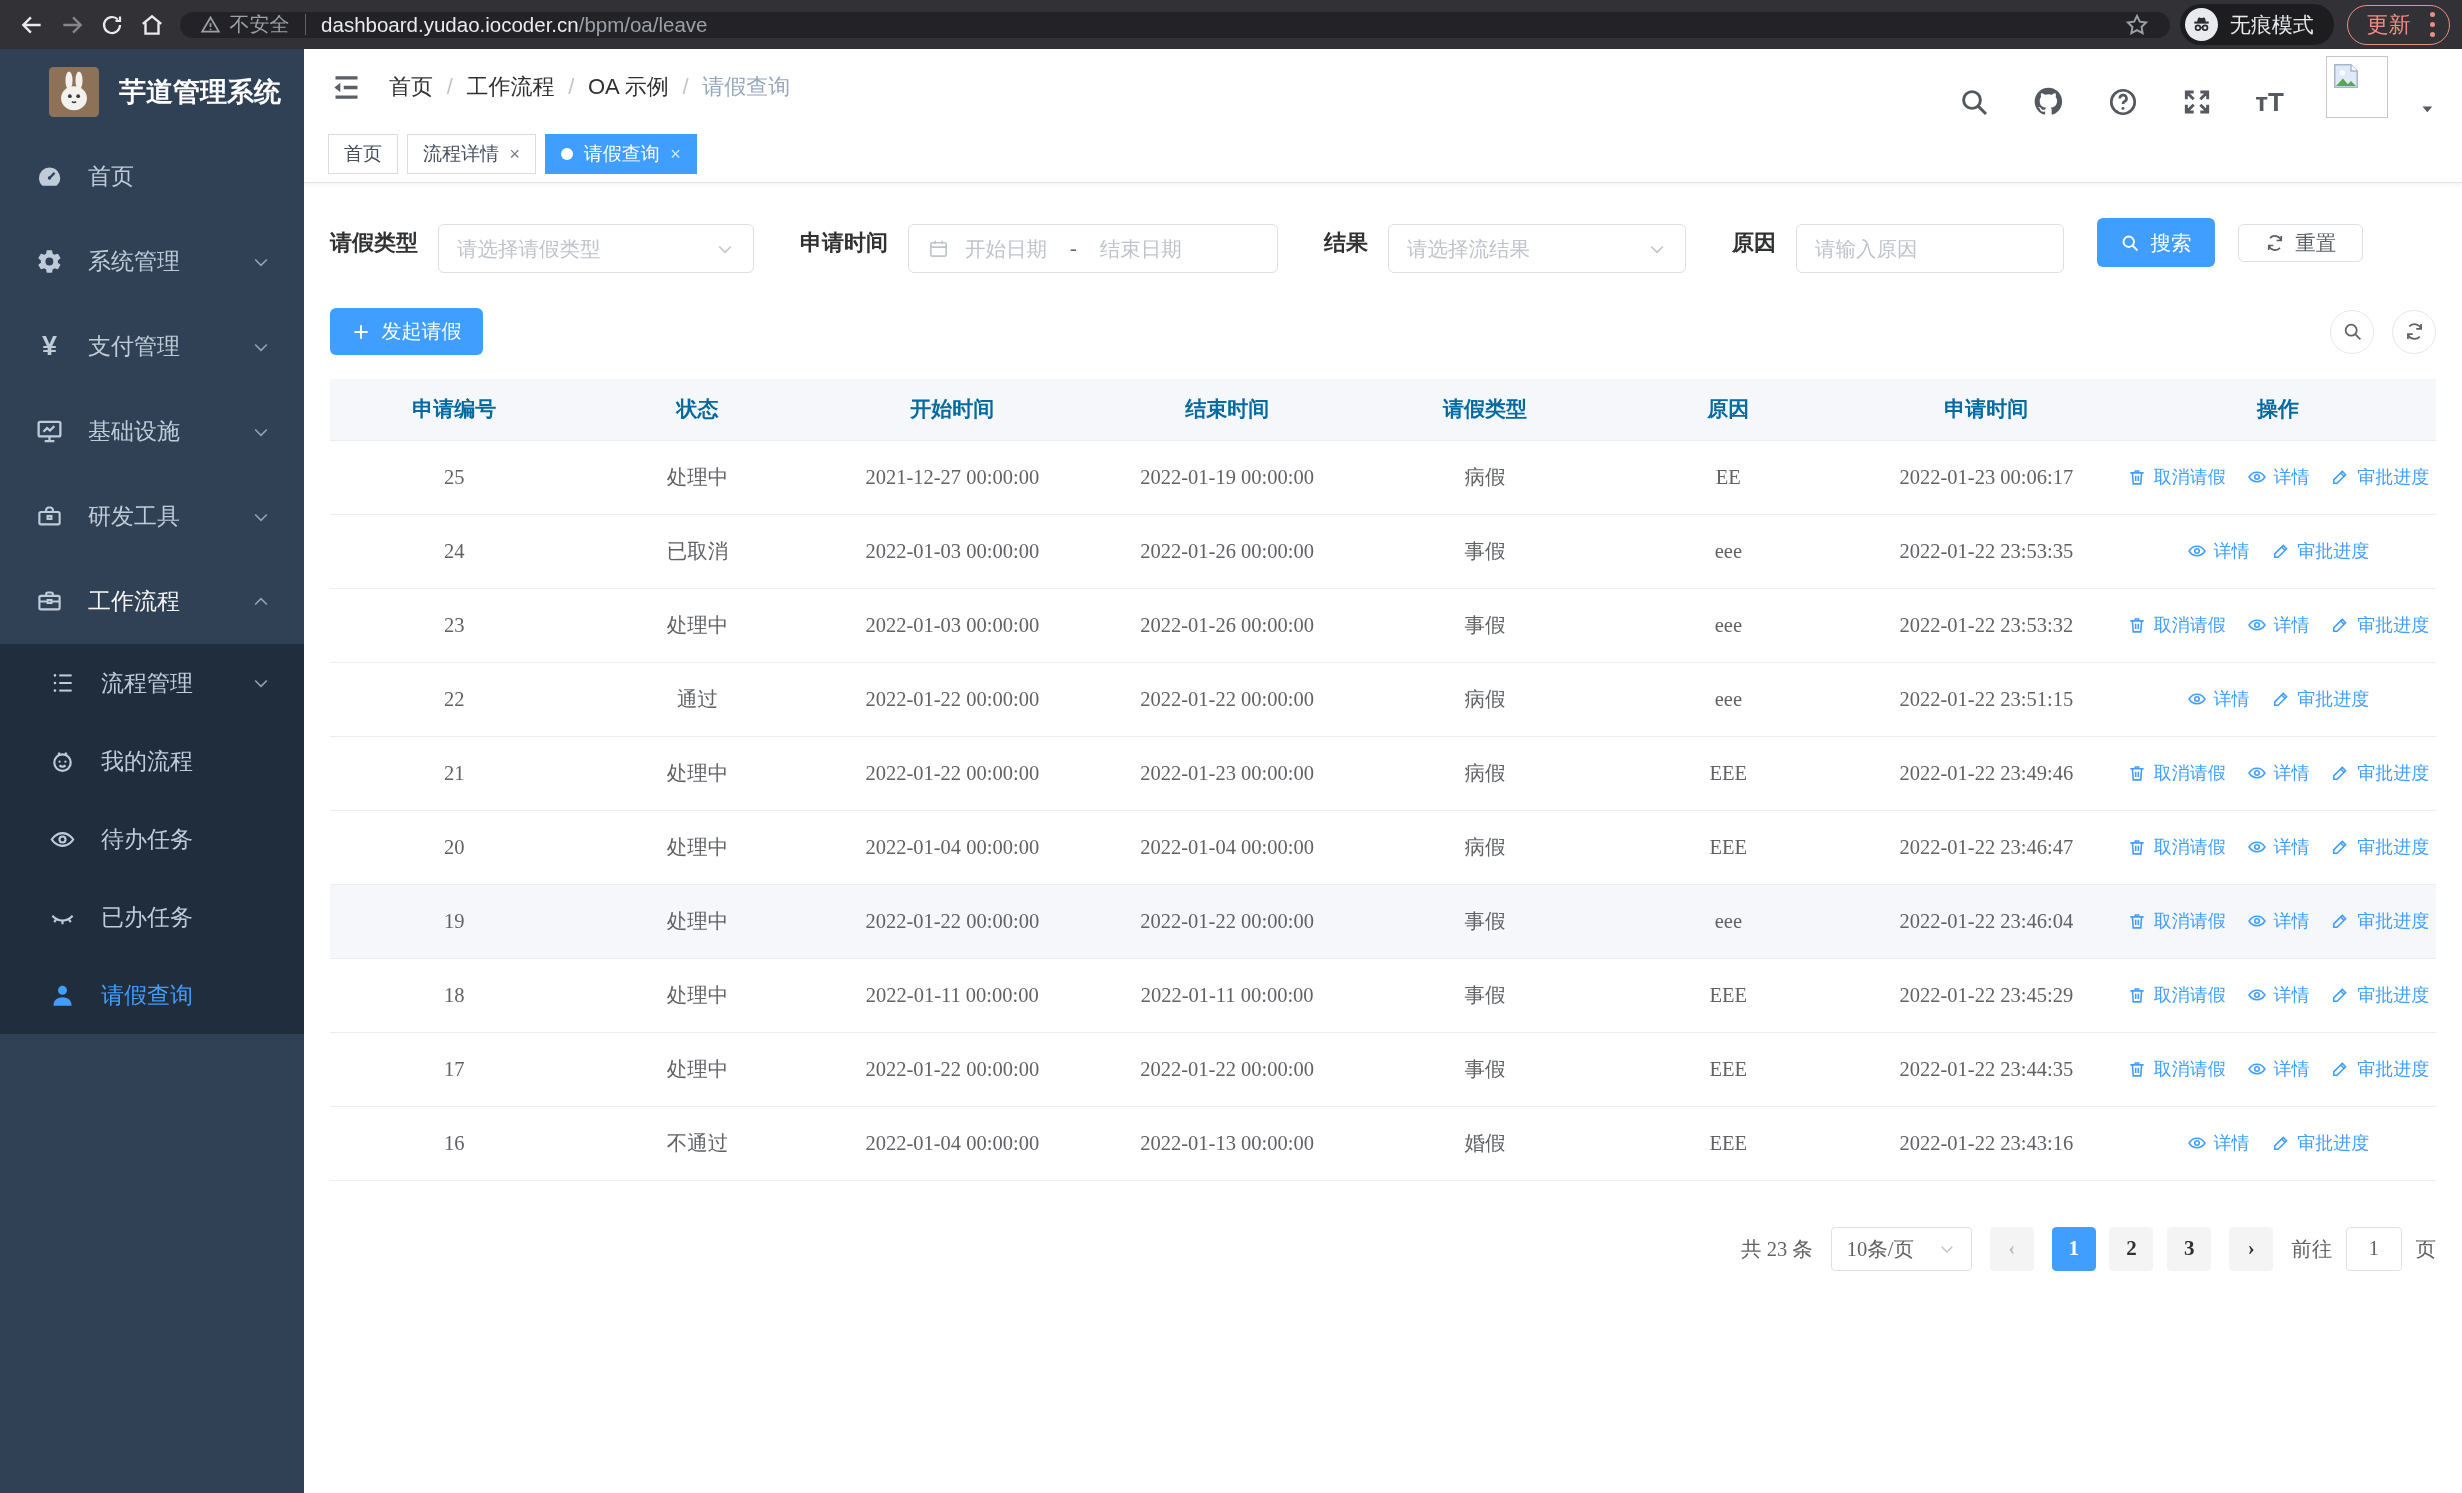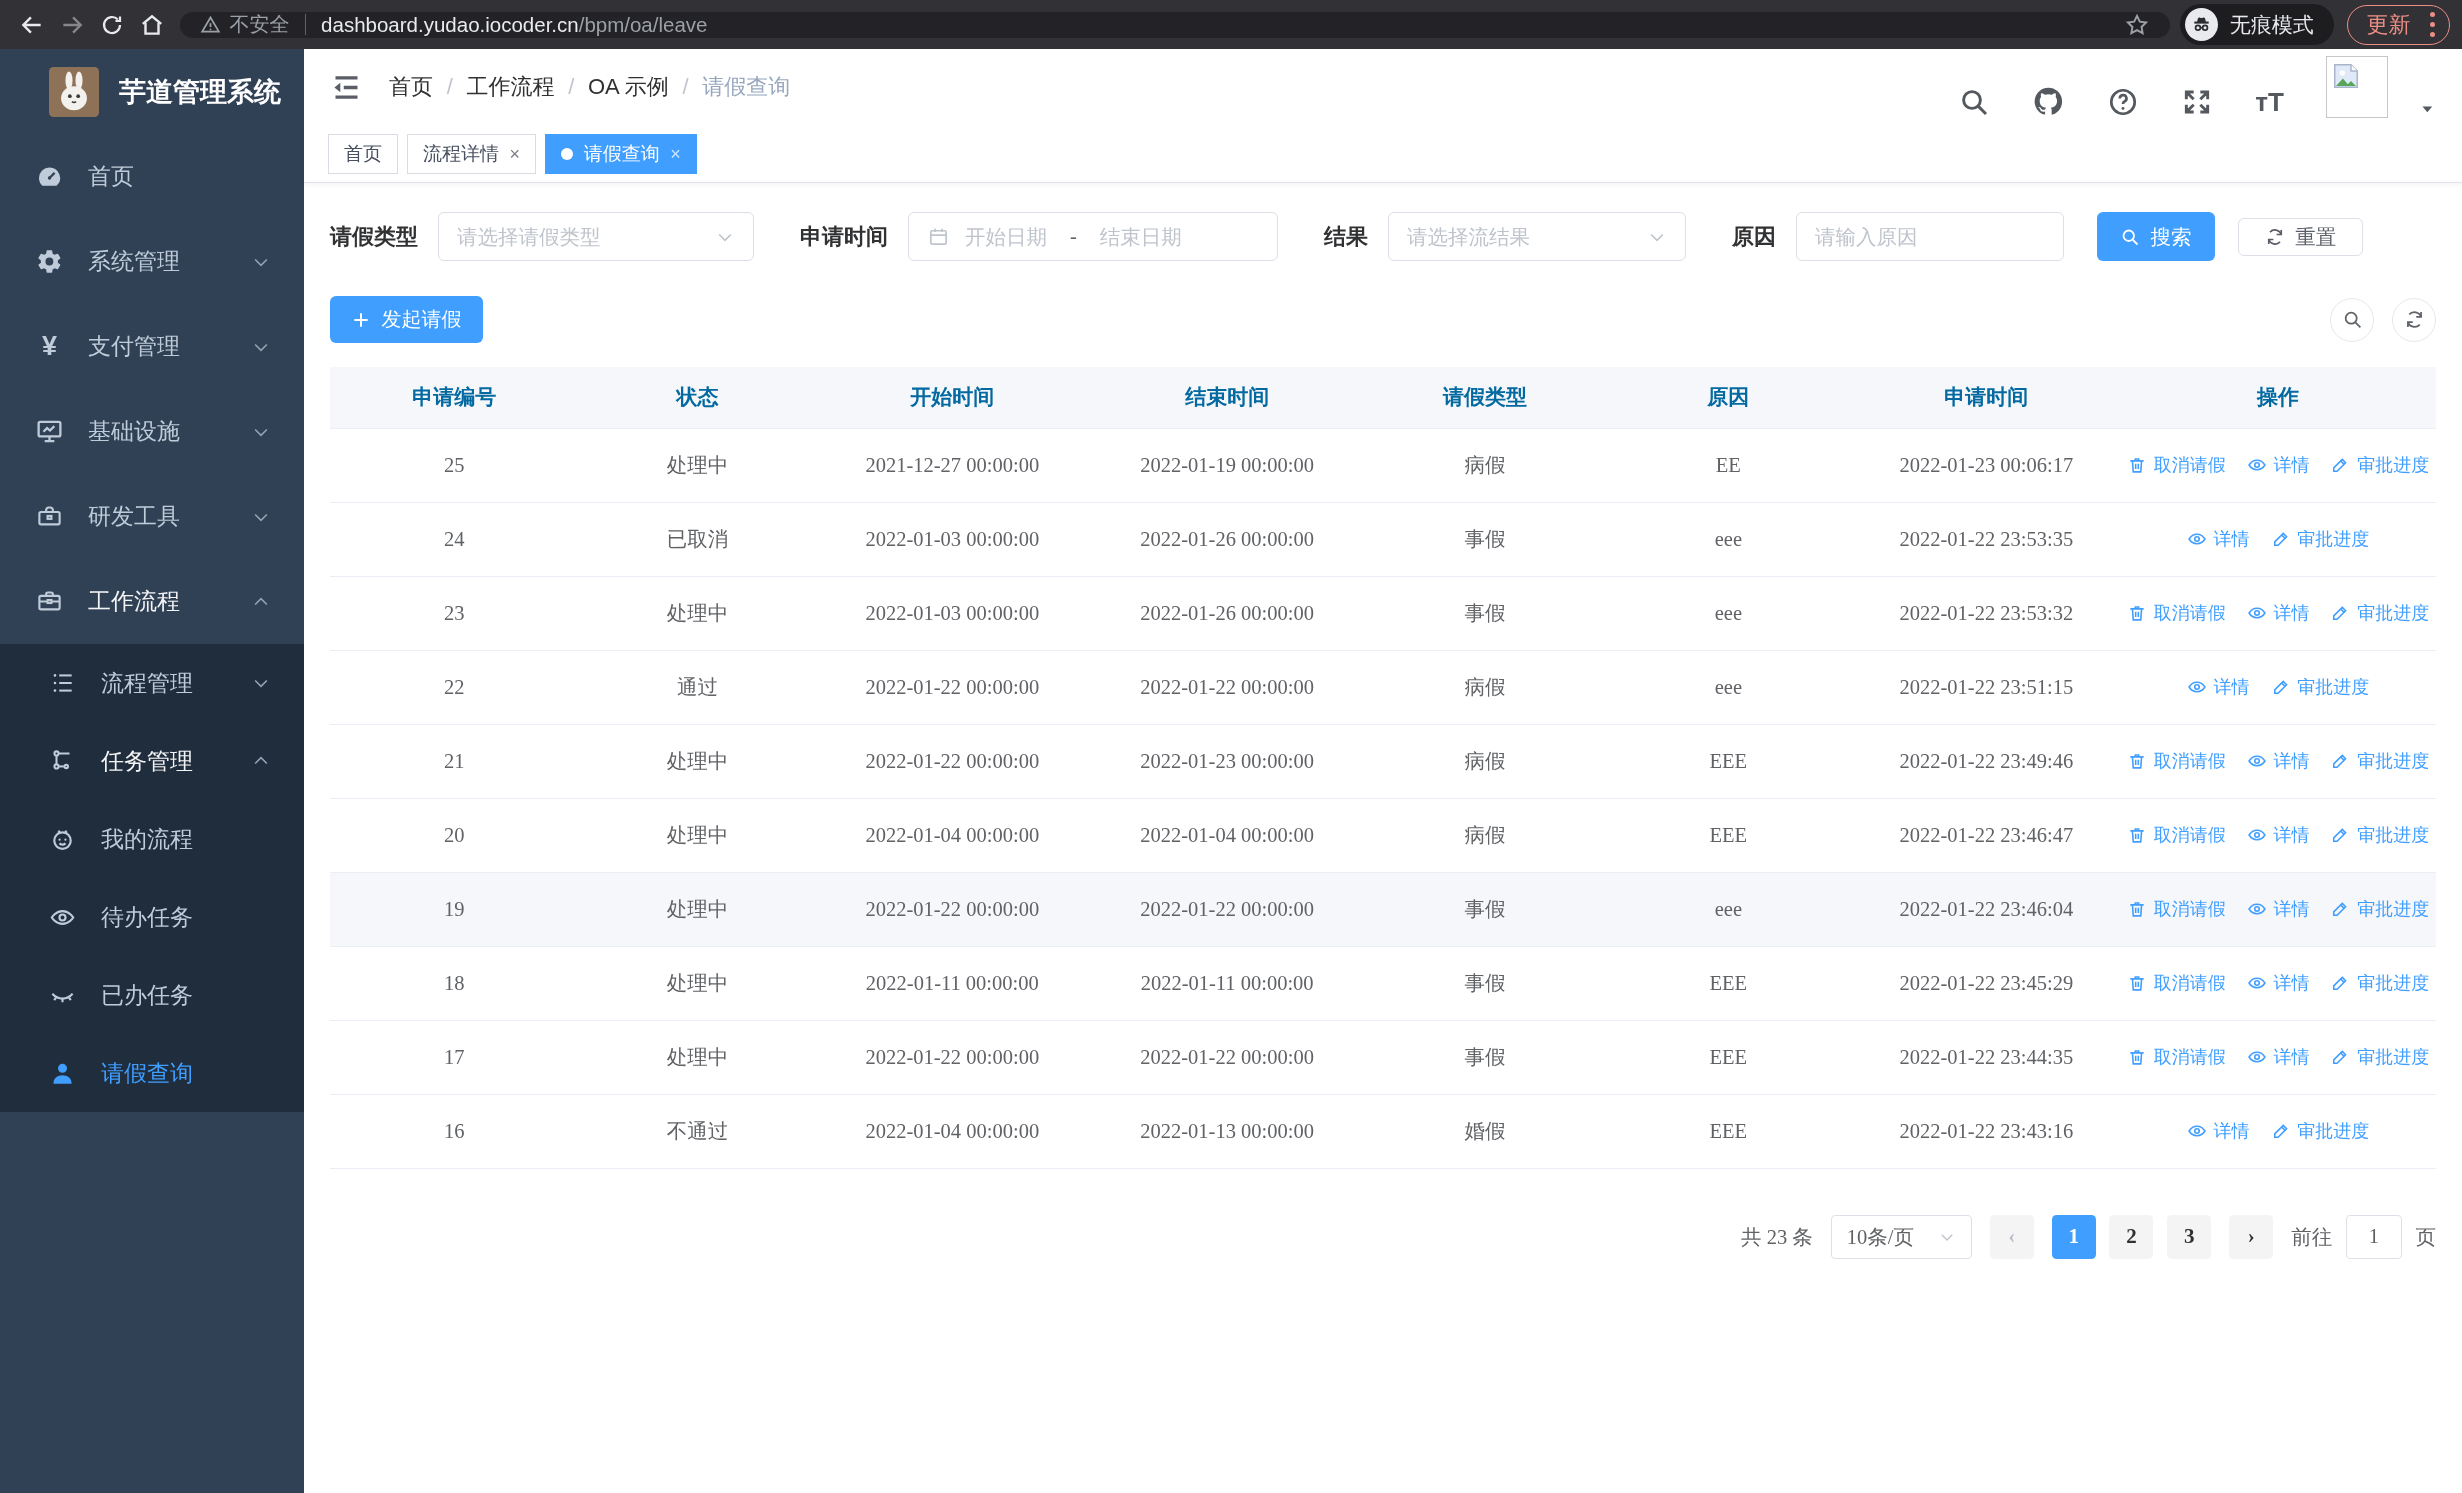--- a/index.html
+++ b/index.html
@@ -58,21 +58,21 @@
   .tabbar { height:58px; display:flex; align-items:center; padding:0 24px; gap:9px; border-bottom:1.5px solid #dfe4ec; box-shadow:0 1.5px 4.6px rgba(0,0,0,.05); }
   .tab { height:40px; display:flex; align-items:center; gap:10.6px; padding:0 15px; border:1.5px solid #d8dce5; background:#fff; color:#495060; font-size:19px; cursor:pointer; white-space:nowrap; }
   .tab .dot { width:12px; height:12px; border-radius:50%; background:#fff; }
   .tab .close { font-size:18px; line-height:1; opacity:.75; }
   .tab.active { background:#409eff; border-color:#409eff; color:#fff; }
 
   
   .content { padding:29px 26px; flex:1;font-family:Liberation Serif, serif; }
   .filter-row { display:flex; align-items:center; }
   .f-label { font-size:22px; font-weight:bold; color:#303133; margin-right:20px; white-space:nowrap; }
-  .f-group { display:flex; align-items:center; margin-right:46px; }
+  .f-group { display:flex; align-items:center; margin-right:46px;margin-top:12px; }
   .sel,.inp,.range { height:49px; border:1.5px solid #dcdfe6; border-radius:6px; background:#fff; display:flex; align-items:center; padding:0 18px; font-size:20.5px; }
   .ph { color:#bfc4cc; }
   .sel { justify-content:space-between; }
   .sel .ph { margin-right:15px; }
   .chev-gray { color:#c0c4cc; }
   .range .cal { color:#c0c4cc; margin-right:15px; }
   .range .sep { color:#606266; margin:0 23px; }
   .btn { display:flex; align-items:center; gap:10.6px; border-radius:6px; font-size:20.5px; cursor:pointer; white-space:nowrap; }
   .btn-search { height:49px; background:#409eff; color:#fff; padding:0 23px; margin-right:23px; }
   .btn-reset { height:38px; background:#fff; border:1.5px solid #dcdfe6; color:#5a5e66; padding:0 26px; }
@@ -273,37 +273,20 @@
               <path d="M8.5 19H20"></path>
             </svg>
           </span>
           <span class="mi-label">流程管理</span>
           <span class="chev">
             <svg width="20" height="20" viewBox="0 0 24 24" fill="none" stroke="currentColor" stroke-width="1.9">
               <path d="M5 9l7 7 7-7"></path>
             </svg>
           </span>
         </div>
-        <div class="mi mi-l2 dark open">
-          <span class="ico">
-            <svg width="26" height="26" viewBox="0 0 24 24" fill="none" stroke="currentColor" stroke-width="1.9">
-              <circle cx="6" cy="5" r="1.9"></circle>
-              <path d="M8.2 5H18M6 7.2V15"></path>
-              <circle cx="6" cy="17" r="1.9"></circle>
-              <path d="M8.2 17h4.6"></path>
-              <circle cx="15" cy="17" r="1.6"></circle>
-            </svg>
-          </span>
-          <span class="mi-label">任务管理</span>
-          <span class="chev">
-            <svg width="20" height="20" viewBox="0 0 24 24" fill="none" stroke="currentColor" stroke-width="1.9">
-              <path d="M5 15l7-7 7 7"></path>
-            </svg>
-          </span>
-        </div>
         <div class="mi mi-l3 dark">
           <span class="ico">
             <svg width="27" height="27" viewBox="0 0 24 24" fill="none" stroke="currentColor" stroke-width="1.9">
               <circle cx="12" cy="13" r="7.3"></circle>
               <circle cx="9.4" cy="12.2" r="1" fill="currentColor" stroke="none"></circle>
               <circle cx="14.6" cy="12.2" r="1" fill="currentColor" stroke="none"></circle>
               <path d="M9.3 15.4c1.6 1.3 3.8 1.3 5.4 0"></path>
               <path d="M8.2 6.2l1.4-2M15.8 6.2l-1.4-2"></path>
             </svg>
           </span>

